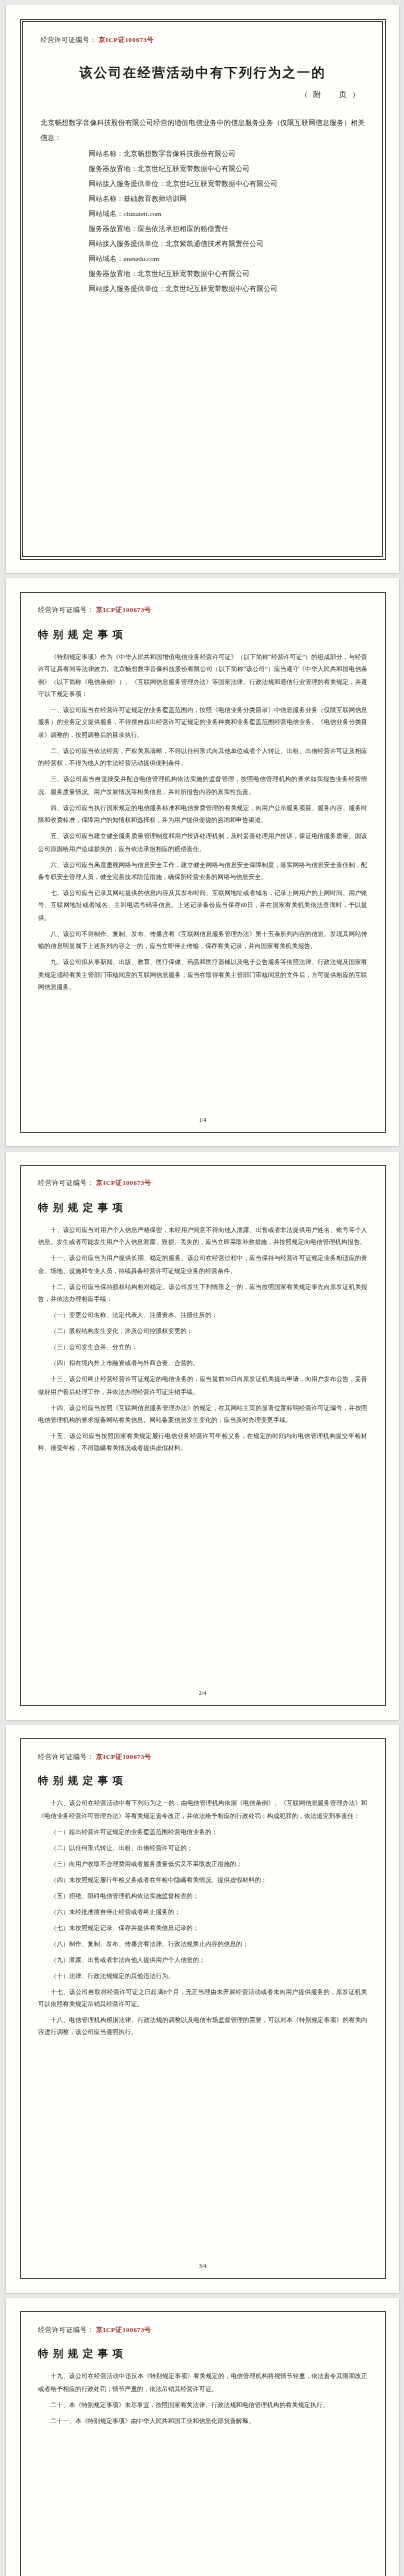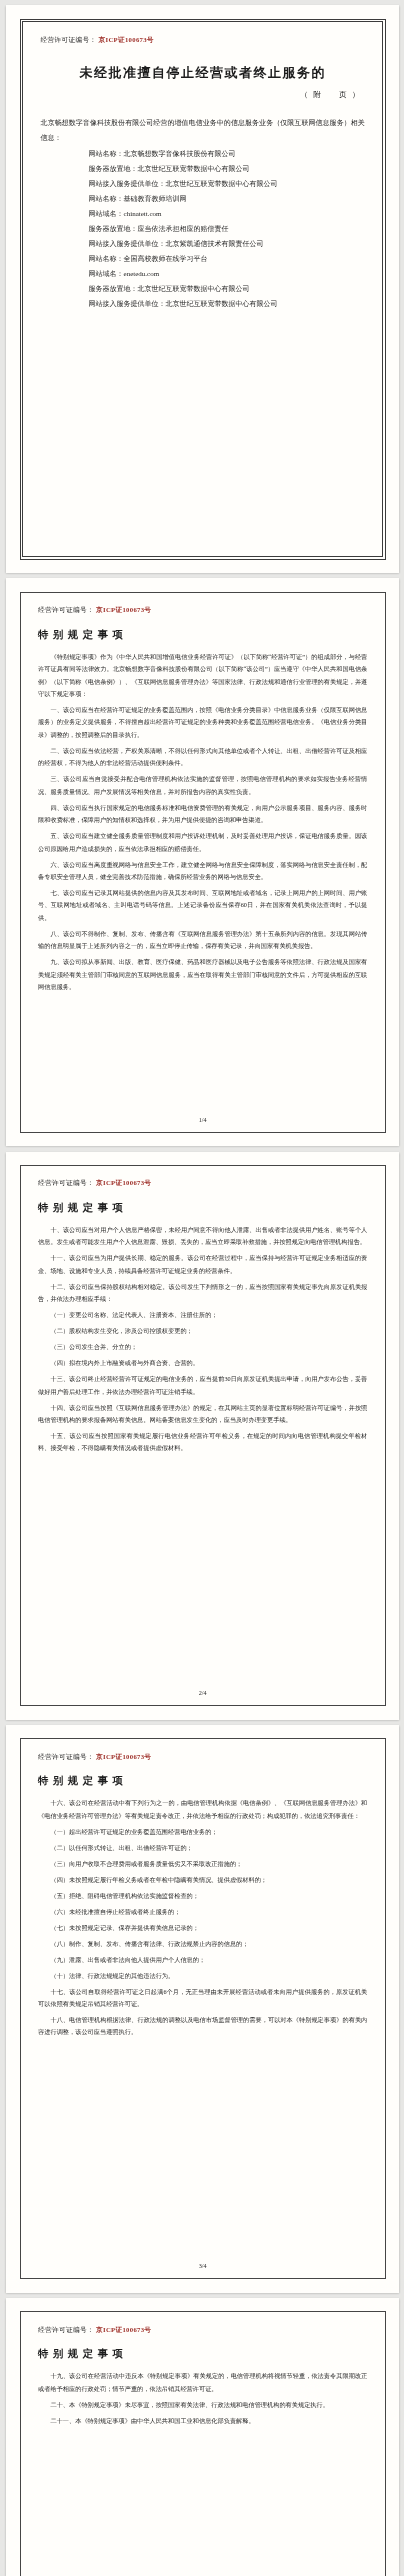--- a/index.html
+++ b/index.html
@@ -57,42 +57,41 @@
 <body>
 
 <div class="doc">
 
   <section class="page">
     <div class="frame-outer">
       <div class="frame-inner">
         <div class="license-line">
           <span>经营许可证编号：</span><span class="num">京ICP证100673号</span>
         </div>
-        <h1 class="cert-title">未经批准擅自停止经营或者终止服务的</h1>
+        <h1 class="cert-title">该公司在经营活动中有下列行为之一的</h1>
         <div class="cert-subtitle">（附　页）</div>
         <div class="cert-body">
           <p class="cert-intro">北京畅想数字音像科技股份有限公司经营的增值电信业务中的信息服务业务（仅限互联网信息服务）相关信息：</p>
           <div>
 
               <p class="entry"><span class="lbl">网站名称：</span><span class="val">北京畅想数字音像科技股份有限公司</span></p>
 
 
               <p class="entry"><span class="lbl">服务器放置地：</span><span class="val">北京世纪互联宽带数据中心有限公司</span></p>
 
               <p class="entry"><span class="lbl">网站接入服务提供单位：</span><span class="val">北京世纪互联宽带数据中心有限公司</span></p>
 
               <p class="entry"><span class="lbl">网站名称：</span><span class="val">基础教育教师培训网</span></p>
 
               <p class="entry"><span class="lbl">网站域名：</span><span class="val">chinatett.com</span></p>
 
               <p class="entry"><span class="lbl">服务器放置地：</span><span class="val">应当依法承担相应的赔偿责任</span></p>
 
               <p class="entry"><span class="lbl">网站接入服务提供单位：</span><span class="val">北京紫凯通信技术有限责任公司</span></p>
 
-              <p class="entry"><span class="lbl">网站名称：</span><span class="val">全国高校教师在线学习平台</span></p>
 
               <p class="entry"><span class="lbl">网站域名：</span><span class="val">enetedu.com</span></p>
 
               <p class="entry"><span class="lbl">服务器放置地：</span><span class="val">北京世纪互联宽带数据中心有限公司</span></p>
 
               <p class="entry"><span class="lbl">网站接入服务提供单位：</span><span class="val">北京世纪互联宽带数据中心有限公司</span></p>
             </div>
         </div>
       </div>
     </div>

